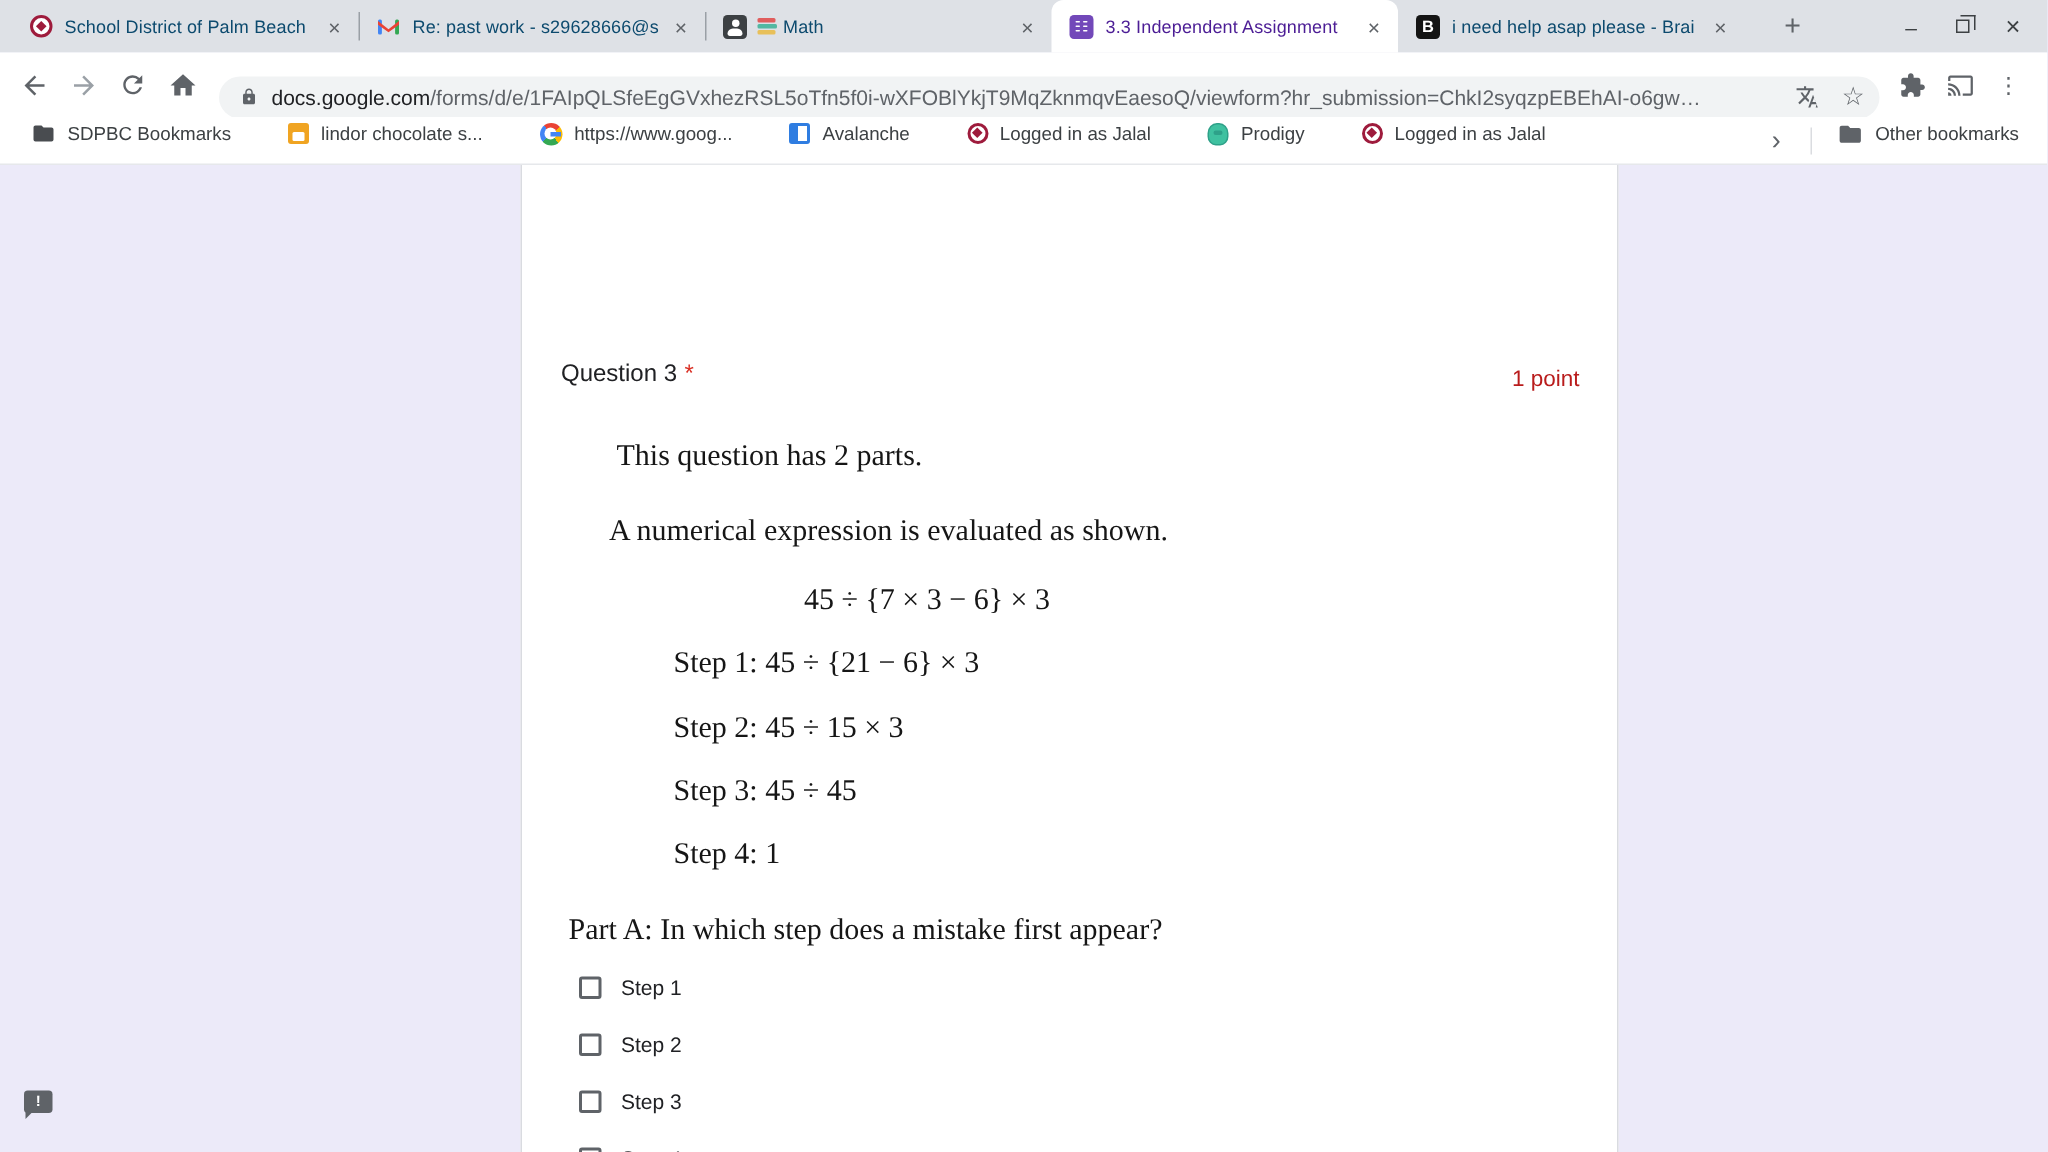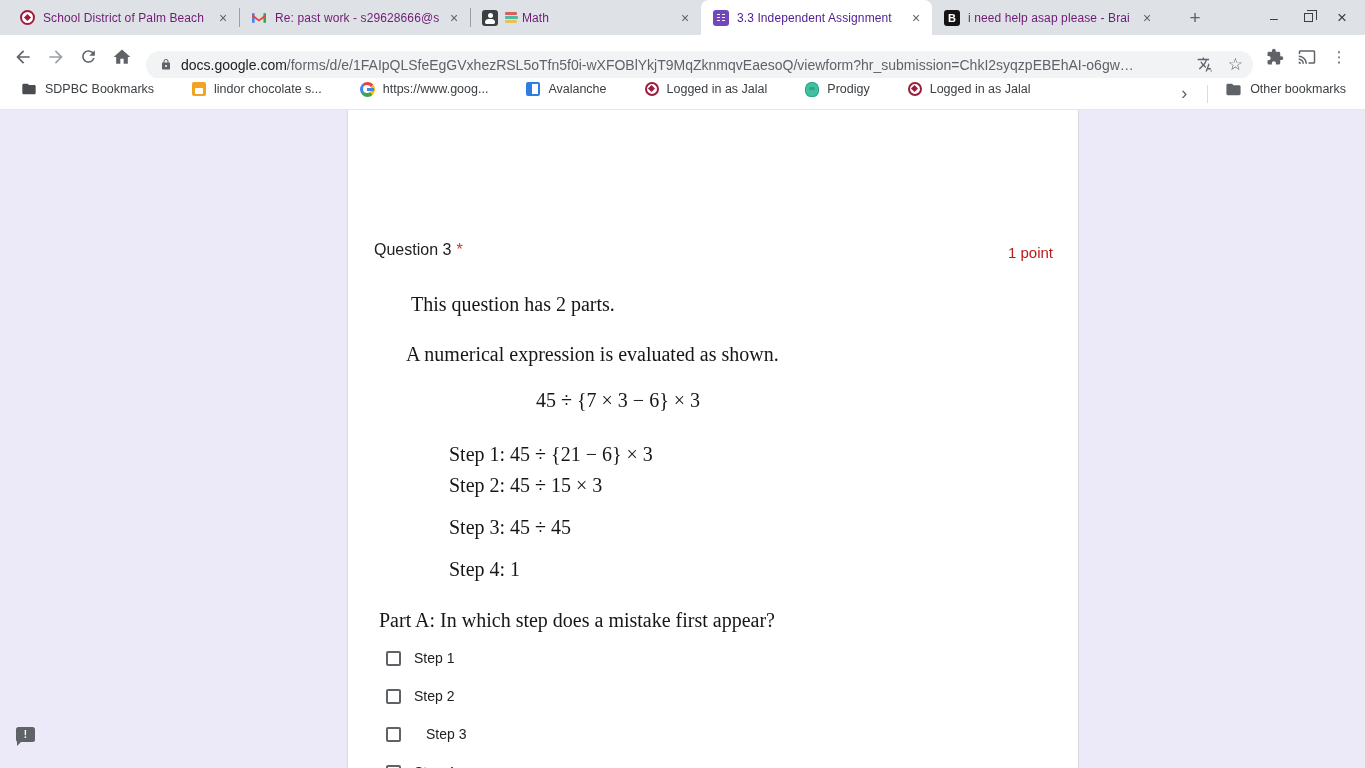--- a/index.html
+++ b/index.html
@@ -5,21 +5,21 @@
   * { margin:0; padding:0; box-sizing:border-box; }
   html,body { width:1365px; height:768px; overflow:hidden; }
   body { font-family:"Liberation Sans", sans-serif; background:#eceaf9; position:relative; }
 
   
   .tabbar { position:absolute; top:0; left:0; width:1365px; height:35px; background:#dee1e6; }
   .tabs { position:absolute; left:8px; top:0; height:35px; display:flex; }
   .tab { width:231px; height:35px; display:flex; align-items:center; padding:0 8px 0 12px; position:relative; cursor:pointer; }
   .tab .sep { position:absolute; left:0; top:8px; height:19px; width:1px; background:#9aa0a6; }
   .tab.active { background:#fff; border-radius:8px 8px 0 0; }
-  .tab-title { flex:1; font-size:12px; color:#701a75; white-space:nowrap; overflow:hidden; margin-left:8px; letter-spacing:.1px; }
+  .tab-title { flex:1; font-size:12px; color:#0c4a6e; white-space:nowrap; overflow:hidden; margin-left:8px; letter-spacing:.1px; }
   .tab.active .tab-title { color:#4c1d95; }
   .tab-close { width:16px; height:16px; display:flex; align-items:center; justify-content:center; color:#5f6368; font-size:14px; border-radius:50%; margin-left:4px; }
   .favicon { width:16px; height:16px; flex:0 0 auto; position:relative; }
 
   .fav-sdpbc { width:15px; height:15px; border:2.5px solid #9e1b3c; border-radius:50%; background:#fff; position:relative; }
   .fav-sdpbc::after { content:""; position:absolute; left:2.5px; top:2.5px; width:5px; height:5px; background:#9e1b3c; transform:rotate(45deg); }
 
   .fav-gmail { position:relative; }
   .fav-gmail svg { display:block; }
 
@@ -93,28 +93,28 @@
   .card { position:absolute; left:347px; top:0; width:732px; height:658px; background:#fff; border-left:1px solid #d9dbe0; border-right:1px solid #d9dbe0; overflow:hidden; }
 
   .q-header-label { position:absolute; left:26px; top:131px; font-size:16px; color:#202124; }
   .q-required { color:#d93025; margin-left:5px; font-size:16px; }
   .q-points { position:absolute; right:25px; top:134px; font-size:15px; color:#b91c1c; }
 
   .body-line { position:absolute; font-family:"Liberation Serif", serif; font-size:20px; color:#161616; white-space:nowrap; }
   .l0 { left:31px;  top:183px;margin-left:32px; }
   .l1 { left:58px;  top:233px; }
   .l2 { left:188px; top:279px; }
-  .l3 { left:101px; top:333px; }
+  .l3 { left:101px; top:321px; }
   .l4 { left:101px; top:364px; }
   .l5 { left:101px; top:406px; }
   .l6 { left:101px; top:448px; }
   .l7 { left:31px;  top:499px; }
 
   .opt-row { position:absolute; left:38px; display:flex; align-items:center; height:20px; cursor:pointer; }
-  .r0 { top:538px; } .r1 { top:576px; } .r2 { top:614px;gap:12px; } .r3 { top:652px; }
+  .r0 { top:538px; } .r1 { top:576px; } .r2 { top:614px; } .r3 { top:652px; }
   .cb { width:15px; height:15px; border:2px solid #5f6368; border-radius:2px; background:#fff; flex:0 0 auto; }
   .opt-label { font-size:14px; color:#202124; margin-left:13px; white-space:nowrap; }
 
   .report-bubble { position:absolute; left:16px; top:617px; width:19px; height:15px; background:#5f6368; border-radius:2.5px; color:#fff; font-size:10px; font-weight:bold; text-align:center; line-height:15px; cursor:pointer; }
   .report-bubble::after { content:""; position:absolute; left:1px; top:14px; border-left:5px solid #5f6368; border-bottom:5px solid transparent; }
 </style>
 </head>
 <body>
 
 <div class="tabbar">

